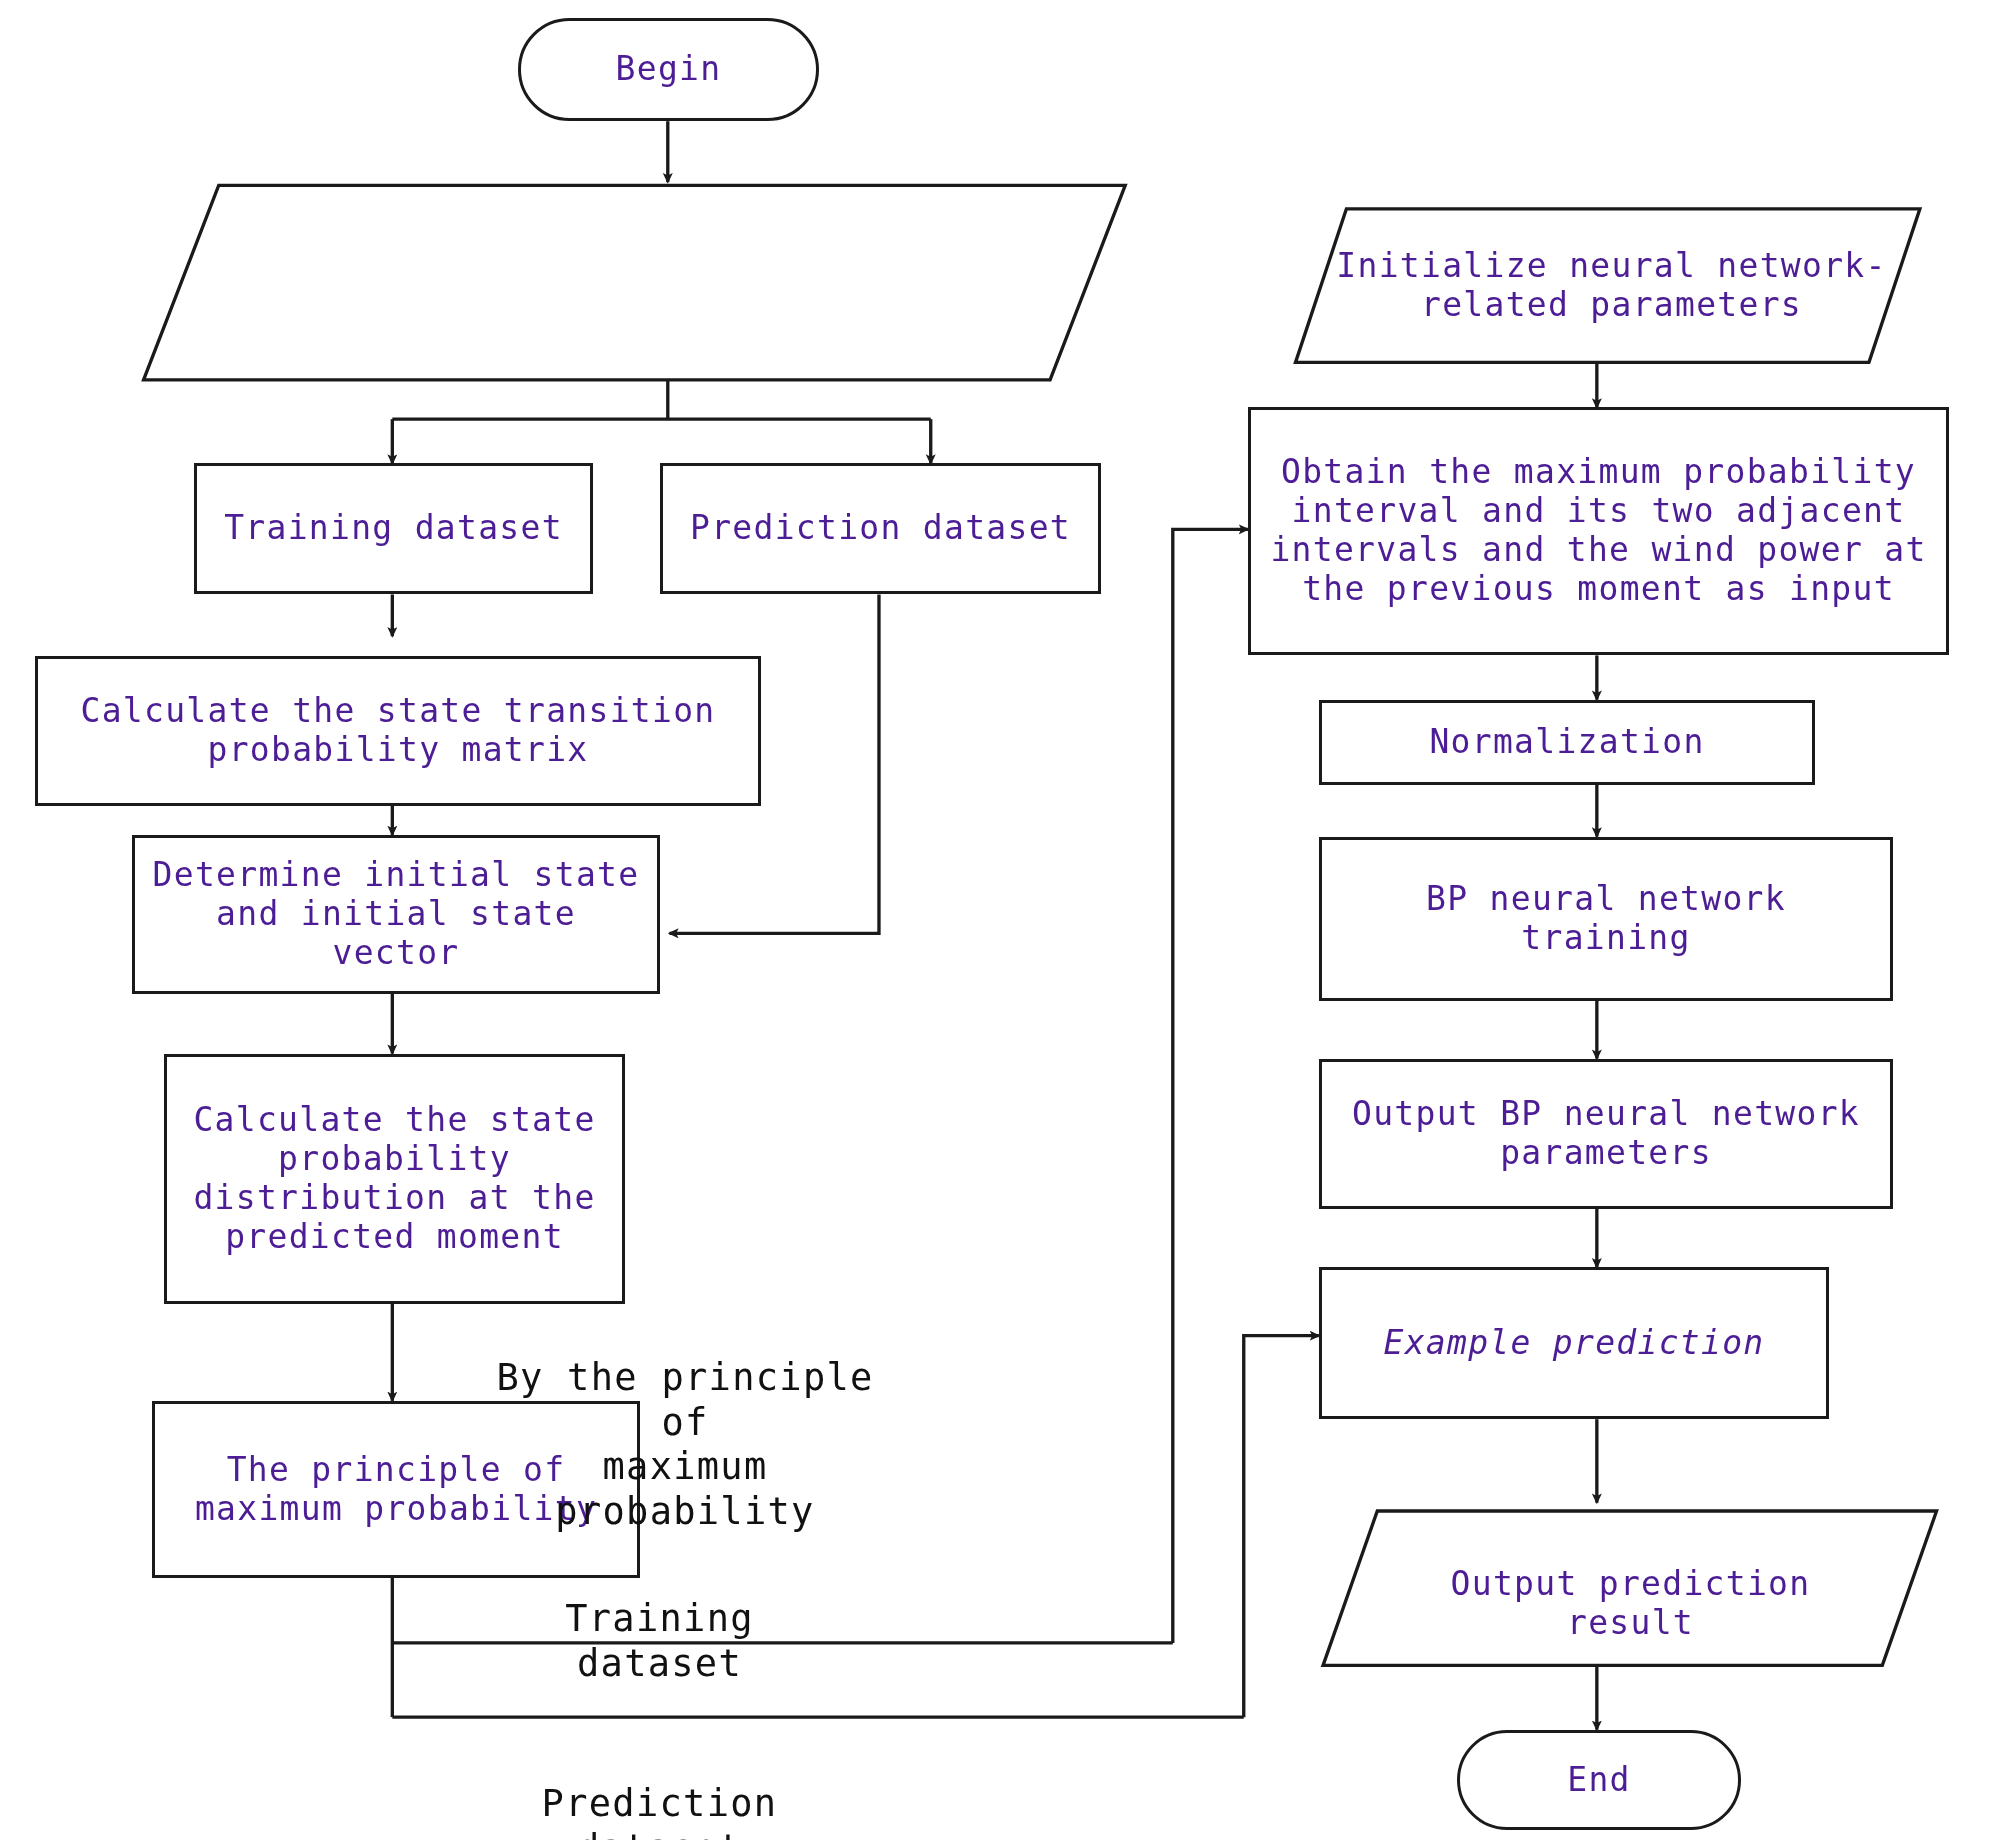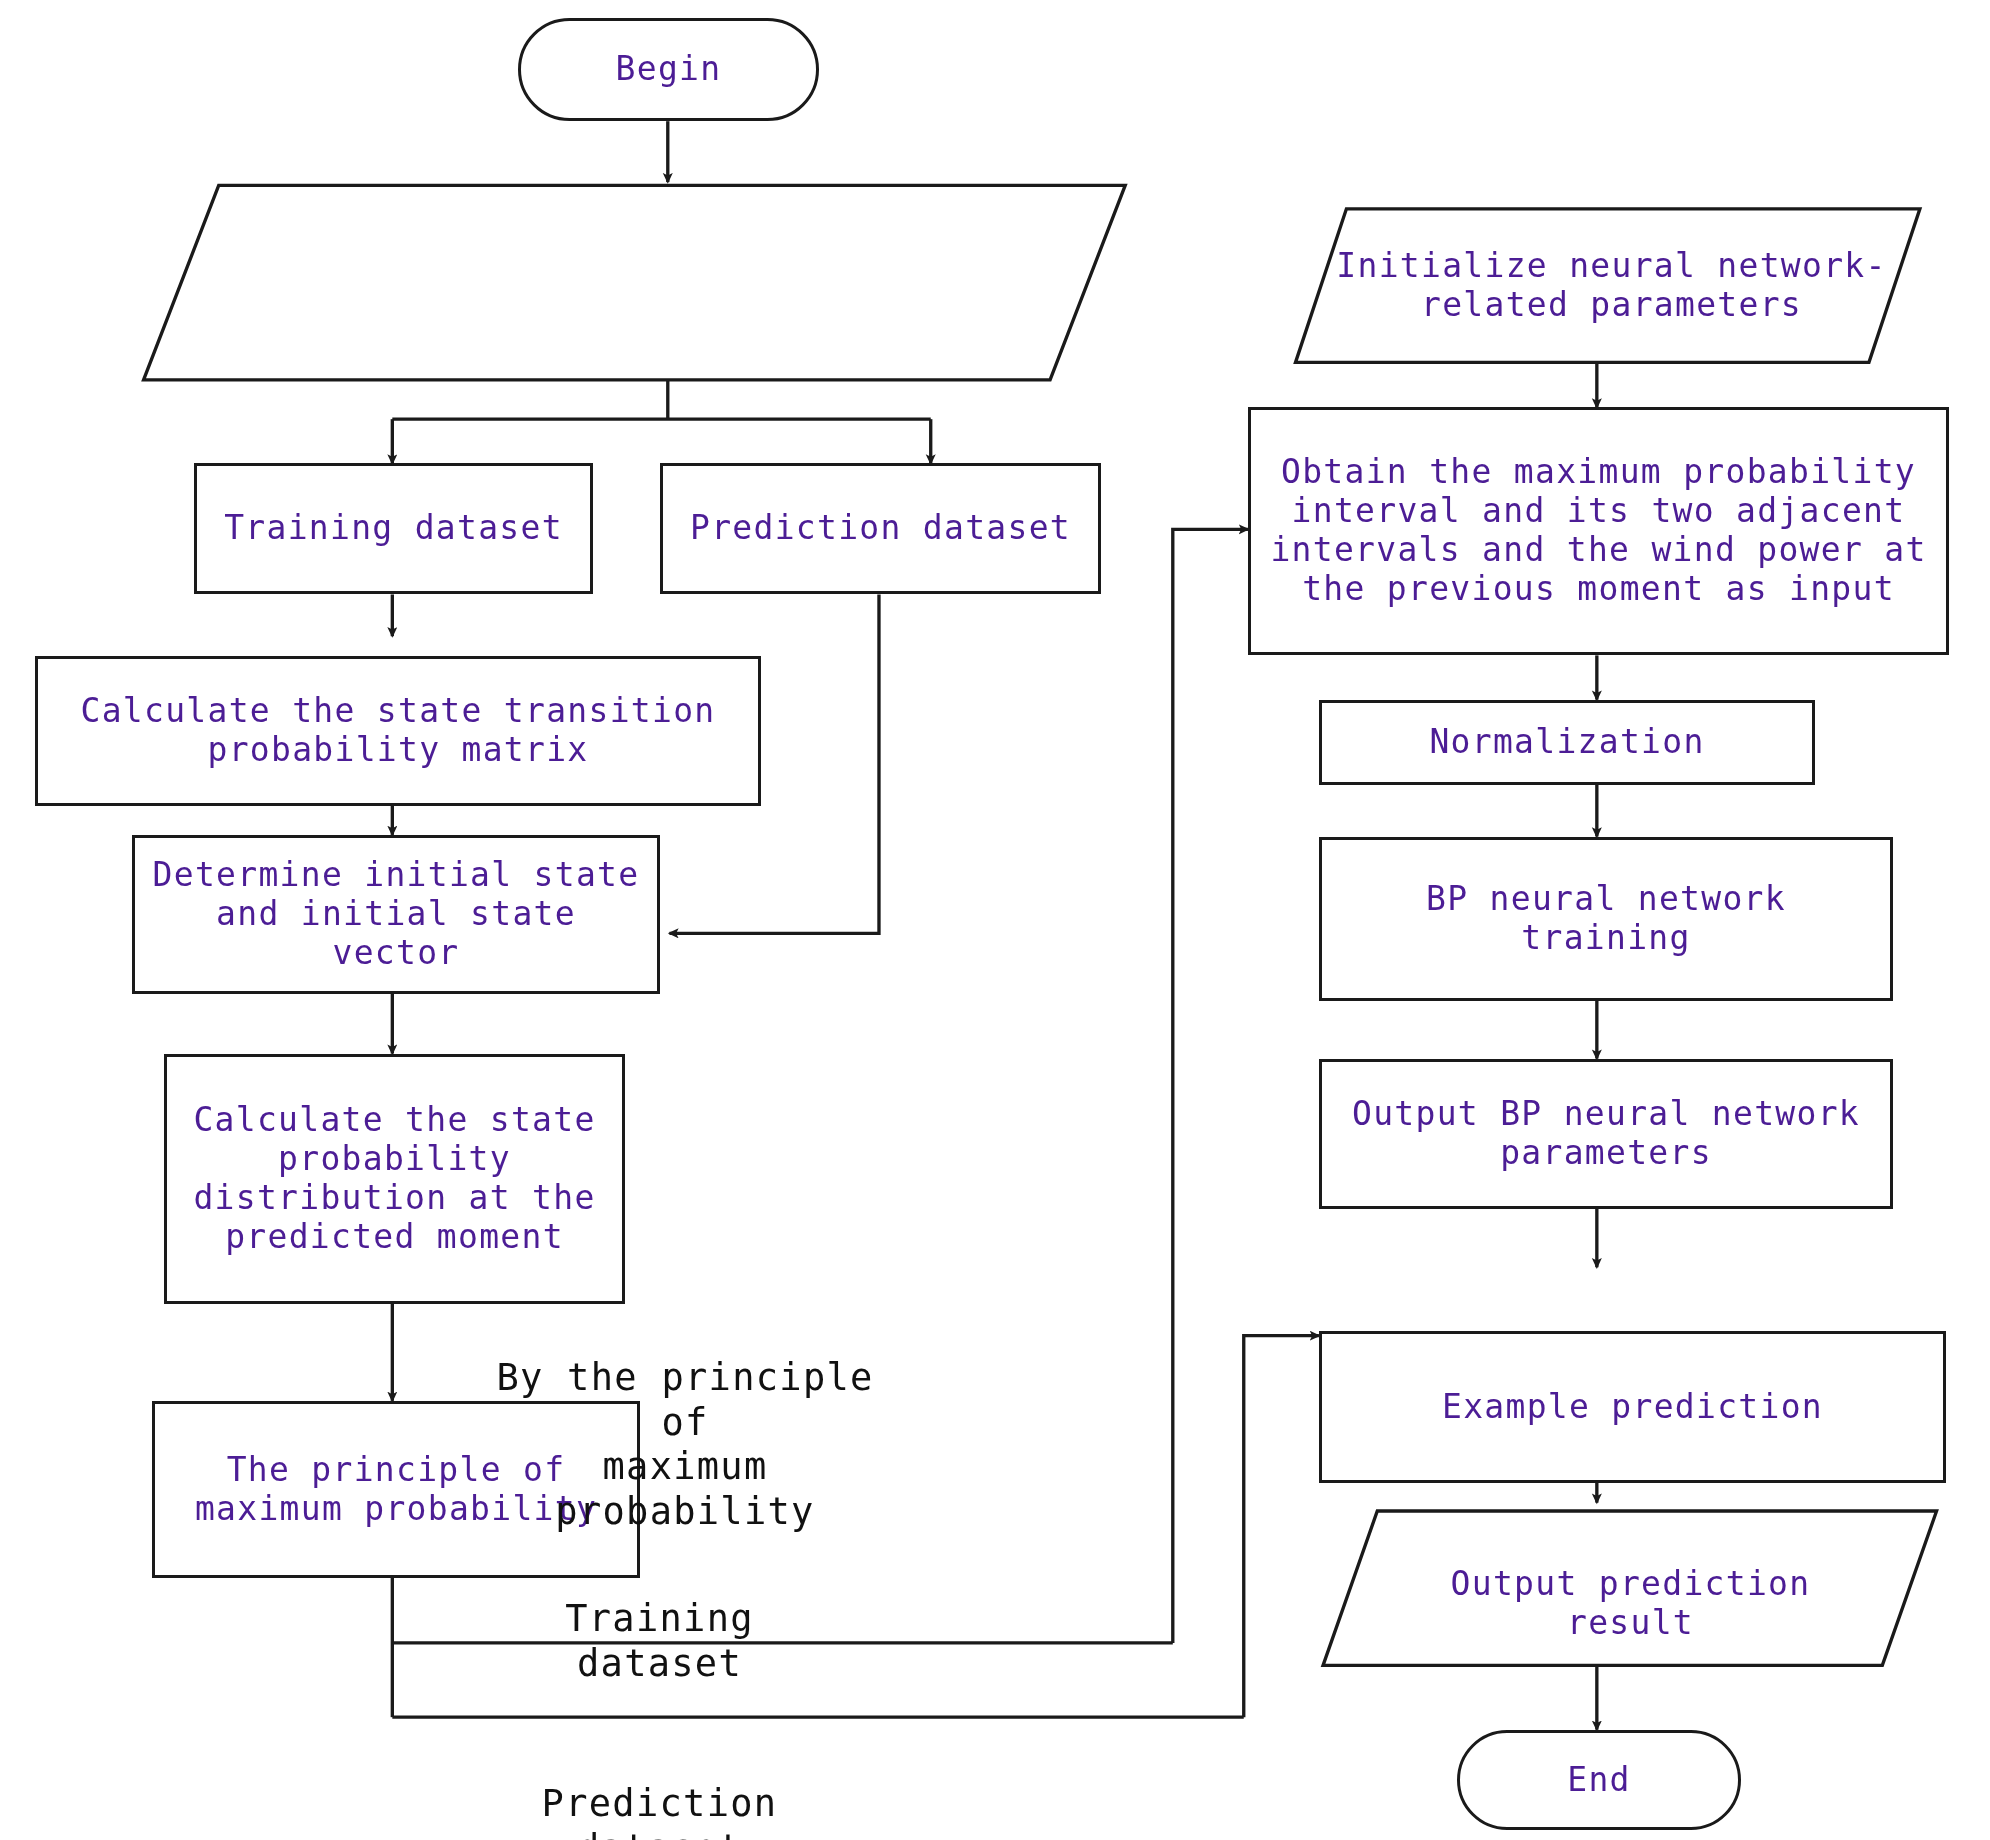--- a/index.html
+++ b/index.html
@@ -156,21 +156,21 @@
   <div class="node proc" style="left:1319px;top:837px;width:574px;height:164px;">
     <span>BP neural network
 training</span>
   </div>
 
   <div class="node proc" style="left:1319px;top:1059px;width:574px;height:150px;">
     <span>Output BP neural network
 parameters</span>
   </div>
 
-  <div class="node proc" style="left:1319px;top:1331px;width:627px;height:152px;">
+  <div class="node proc" style="left:1319px;top:1267px;width:510px;height:152px;font-style:italic;">
     <span>Example prediction</span>
   </div>
 
   <div class="node io" style="left:1336px;top:1511px;width:589px;height:154px;margin-top:16px;">
     <span>Output prediction
 result</span>
   </div>
 
   <div class="node term" style="left:1457px;top:1730px;width:284px;height:100px;">
     <span>End</span>

